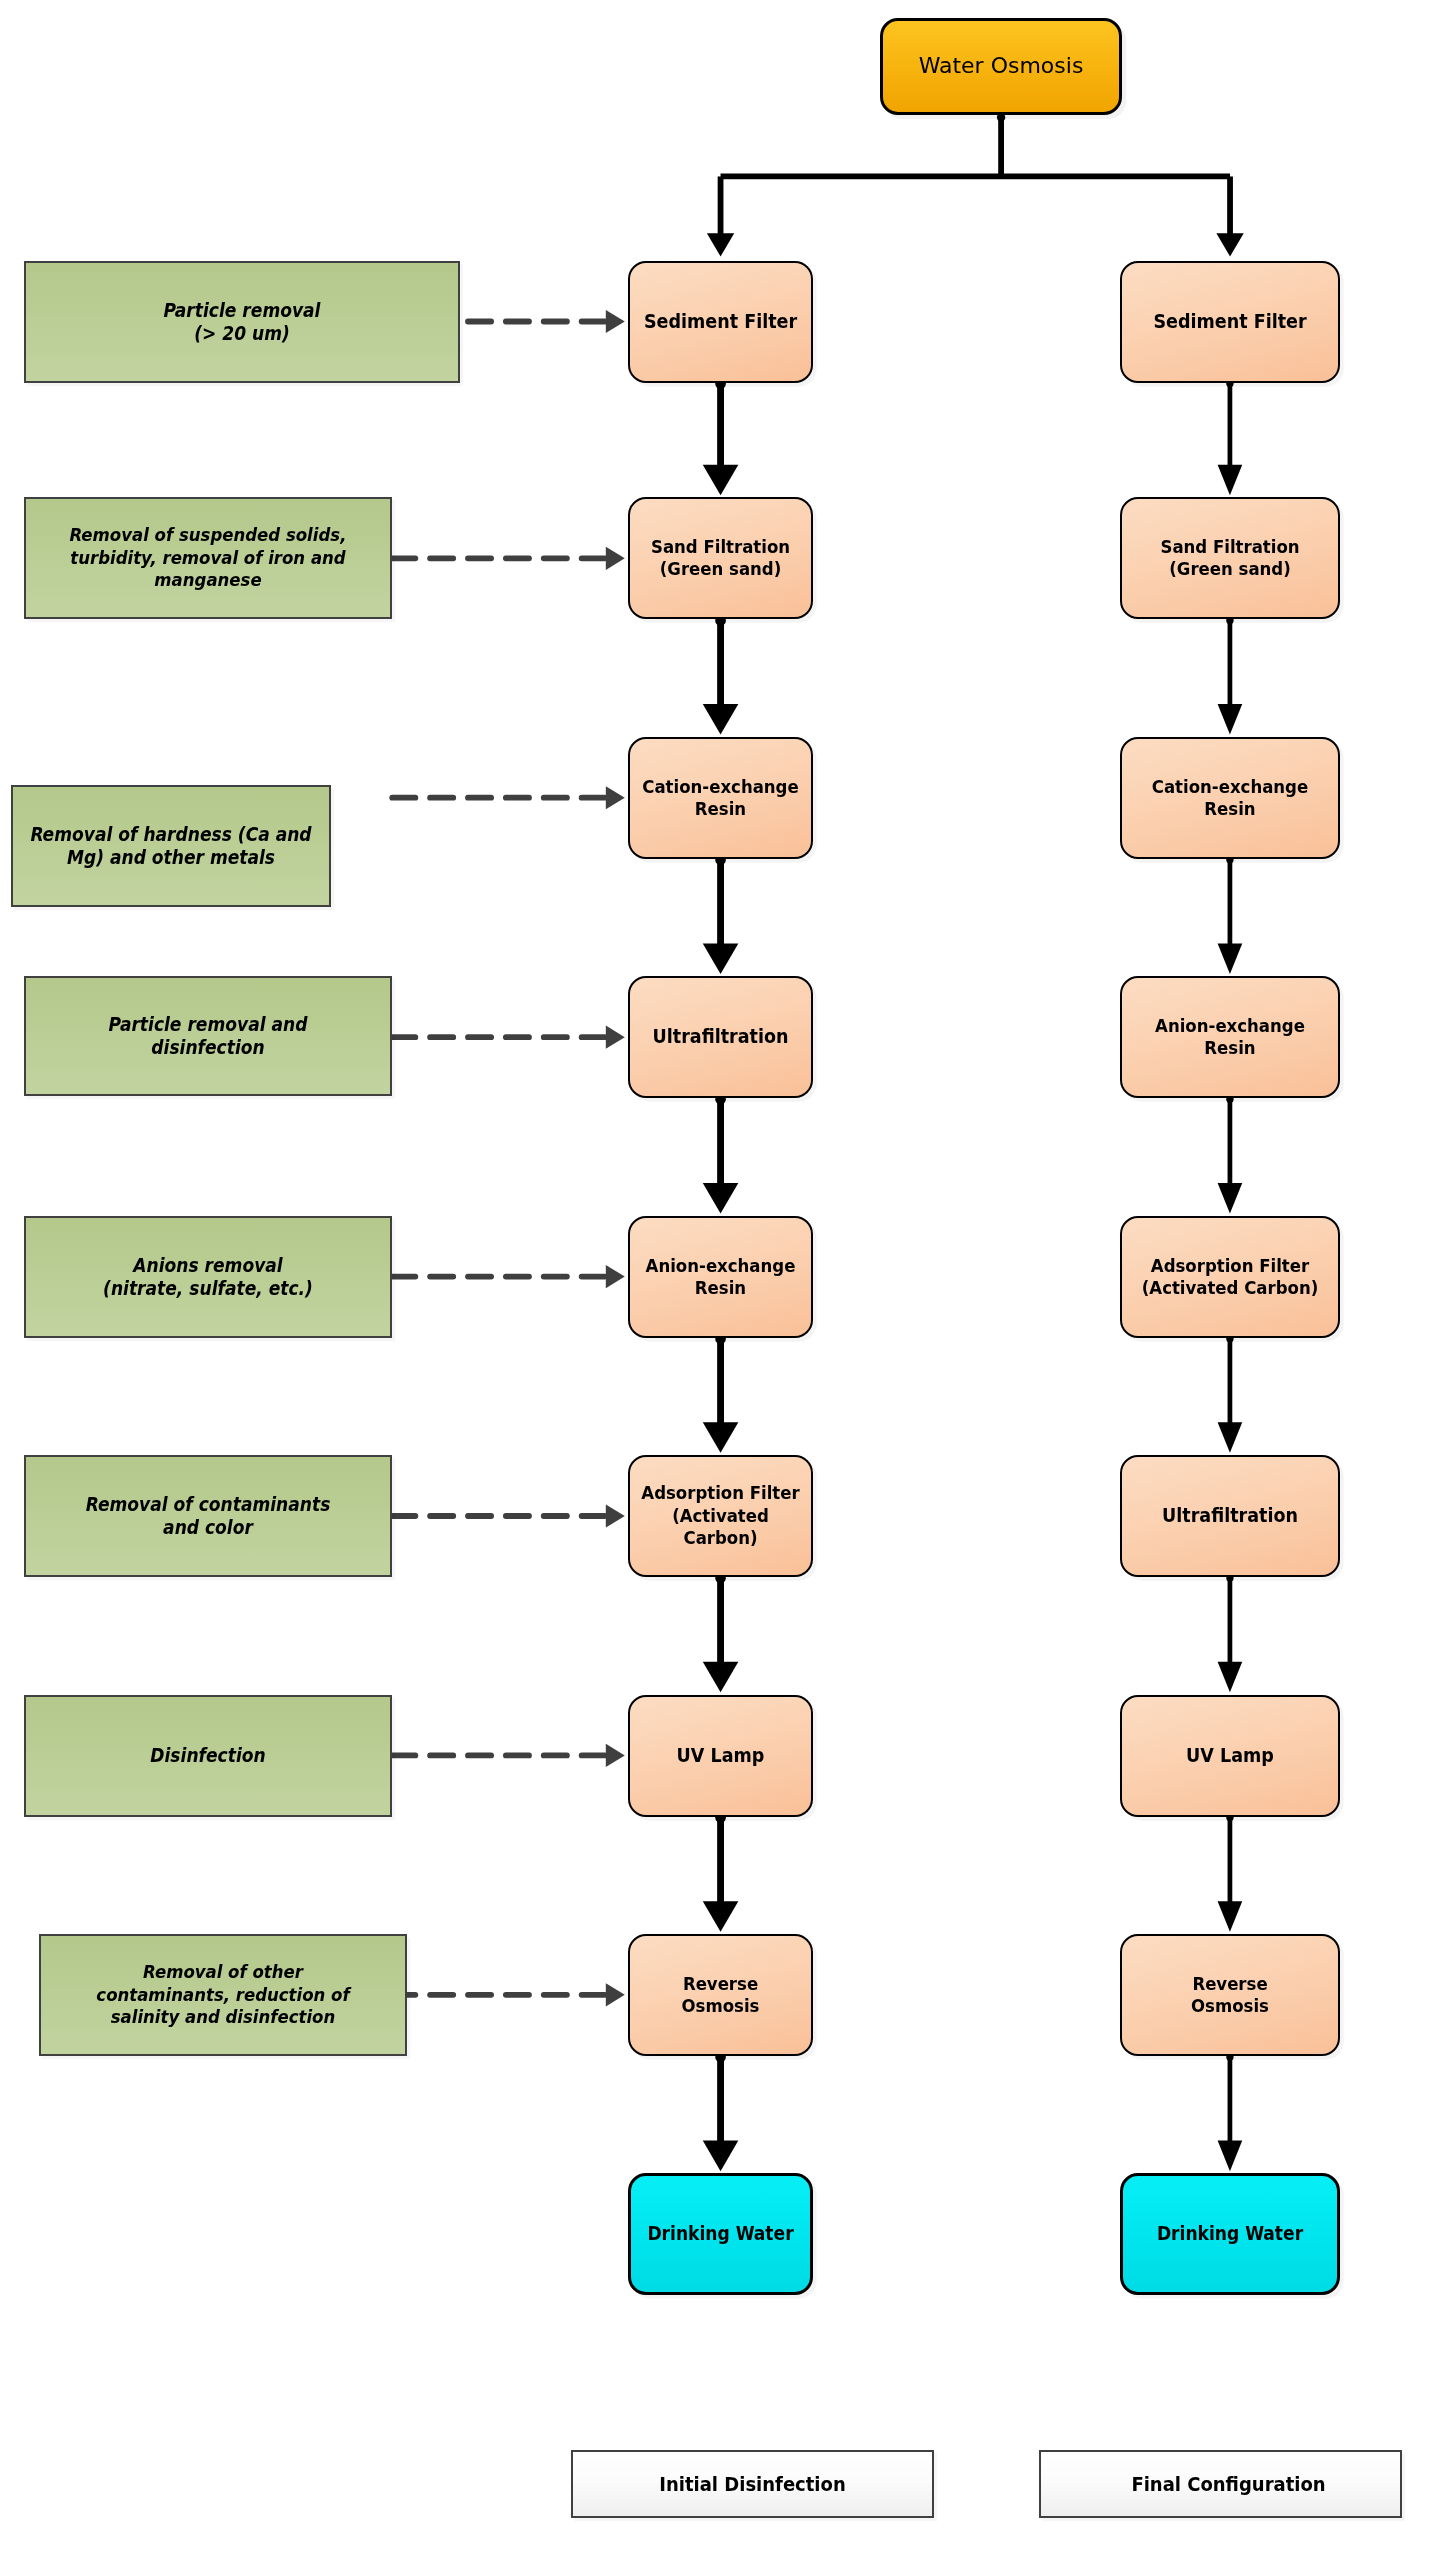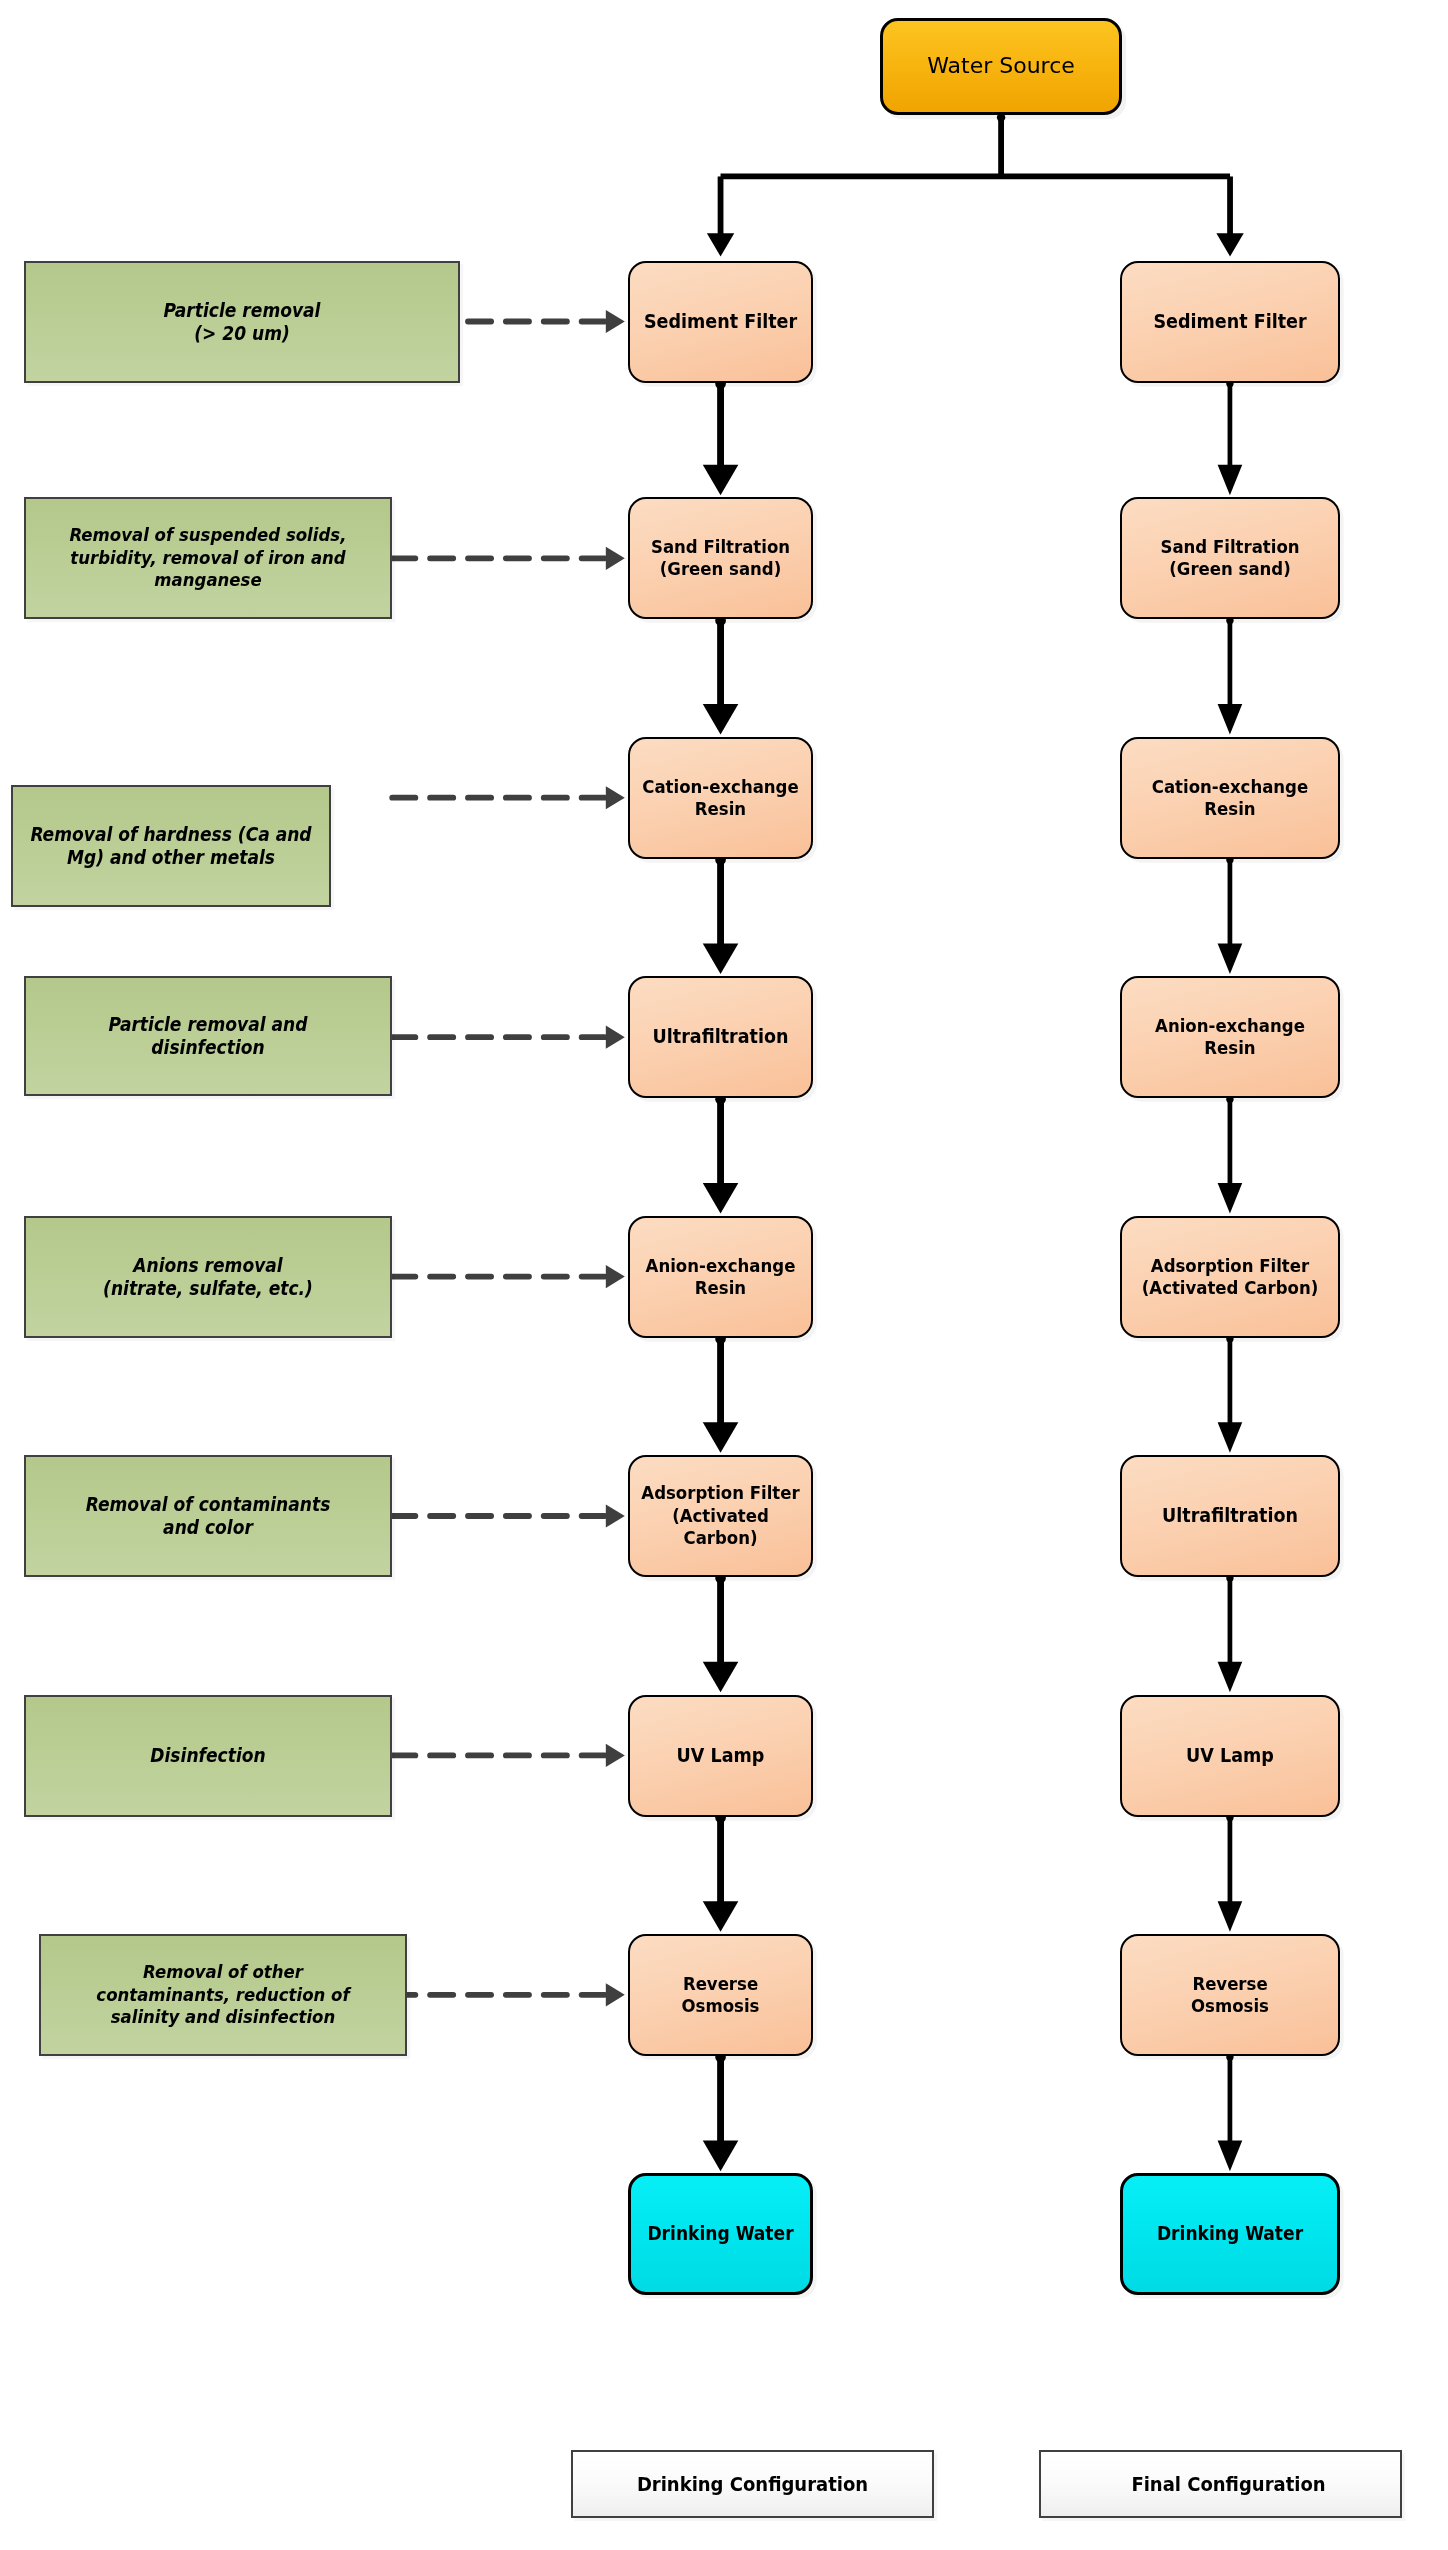--- a/index.html
+++ b/index.html
@@ -60,21 +60,21 @@
   .flowline{stroke:#000;fill:none;}
   .flowfill{fill:#000;}
   .dashline{stroke:#3f3f3f;fill:none;stroke-linecap:round;}
   .dashfill{fill:#3f3f3f;}
 </style>
 </head>
 <body>
 
 <div id="stage">
     <div class="node source" style="left: 880px; top: 18.4px; width: 242px; height: 97px; font-size: 22px;">
-      <span class="lbl">Water Source</span>
+      <span class="lbl">Water Osmosis</span>
     </div>
     <div class="conn" style="left: 0px; top: 0px; width: 1449px; height: 274px;">
       <svg width="1449" height="274" viewBox="0 0 2753 520">
         <line x1="1902" y1="220" x2="1902" y2="335" class="flowline" stroke-width="11"></line>
         <circle cx="1902" cy="223" r="8" class="flowfill"></circle>
         <line x1="1369" y1="335" x2="2337" y2="335" class="flowline" stroke-width="11"></line>
         <line x1="1369" y1="335" x2="1369" y2="453" class="flowline" stroke-width="11"></line>
         <line x1="2337" y1="335" x2="2337" y2="453" class="flowline" stroke-width="11"></line>
         <polygon points="1343,443 1395,443 1369,487" class="flowfill"></polygon>
         <polygon points="2311,443 2363,443 2337,487" class="flowfill"></polygon>
@@ -312,19 +312,19 @@
       <svg width="1449" height="2550" viewBox="0 0 2753 4846" style="position: absolute;">
         <line x1="2337" y1="3907" x2="2337" y2="4080" class="flowline" stroke-width="9"></line>
         <circle cx="2337" cy="3909" r="7.0200000000000005" class="flowfill"></circle>
         <polygon points="2313.6,4068 2360.4,4068 2337,4126" class="flowfill"></polygon>
       </svg>
     </div>
     <div class="node term" style="left: 1120px; top: 2173px; width: 220px; height: 122px; font-size: 19px;">
       <span class="lbl">Drinking Water</span>
     </div>
     <div class="node legend" style="left: 571px; top: 2450px; width: 363px; height: 68px; font-size: 20px;">
-      <span class="lbl">Drinking Configuration</span>
+      <span class="lbl">Initial Disinfection</span>
     </div>
     <div class="node legend" style="left: 1039px; top: 2450px; width: 363px; height: 68px; font-size: 20px; padding-left: 16px;">
       <span class="lbl">Final Configuration</span>
     </div>
   </div>
 
 
 </body></html>

